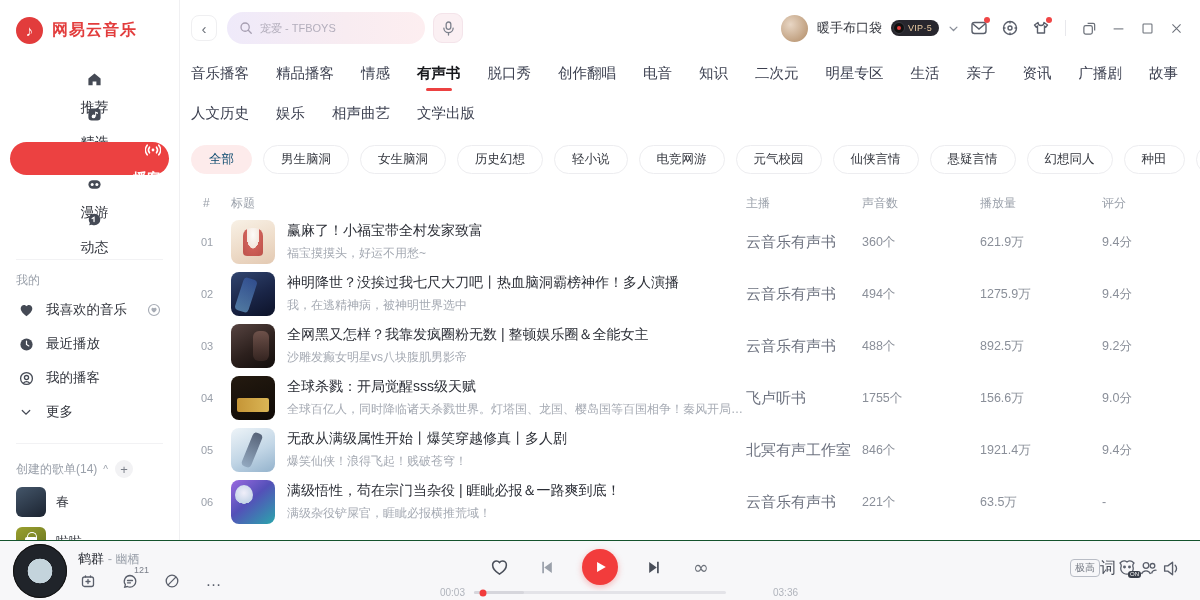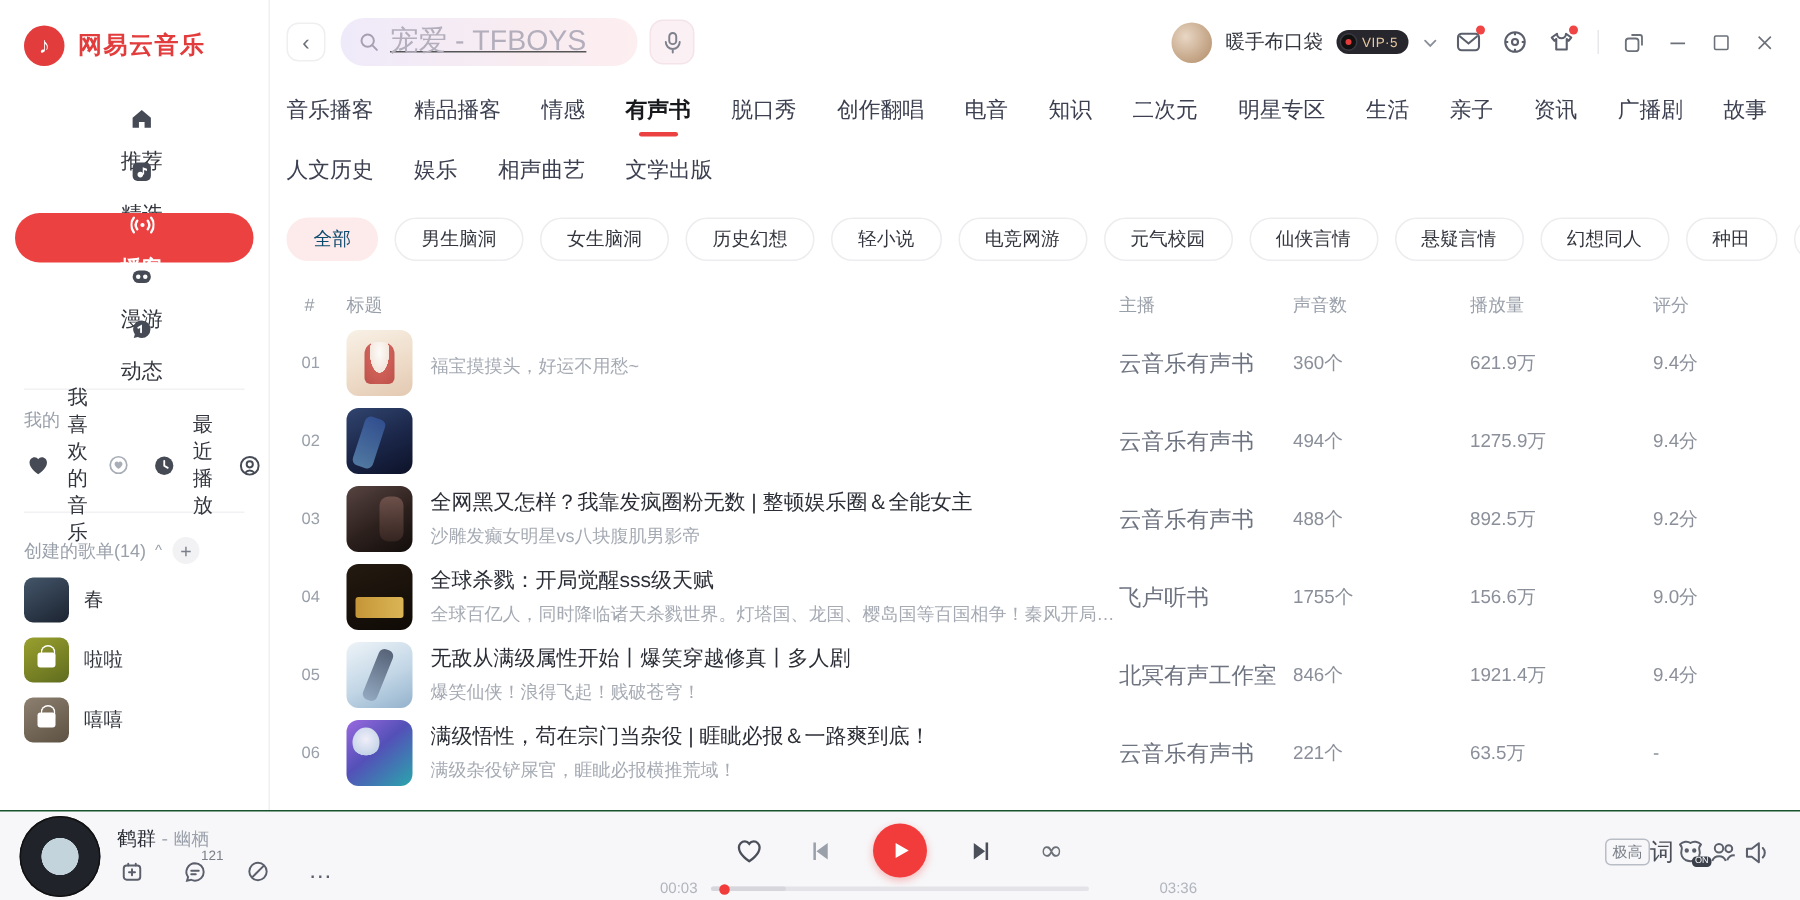--- a/index.html
+++ b/index.html
@@ -11,25 +11,25 @@
   .sidebar { position:absolute; left:0; top:0; width:180px; height:540px;
     border-right:1px solid #f0f0f2; background:#fff; padding:14px 0 0 0; }
   .logo-row { display:flex; align-items:center; gap:9px; padding:0 0 0 16px; height:32px; }
   .logo-badge { width:27px; height:27px; border-radius:50%; background:#e23c3c; color:#fff;
     display:flex; align-items:center; justify-content:center; font-size:15px; font-weight:bold; }
   .logo-text { color:#e23c3c; font-size:16px; font-weight:bold; letter-spacing:1px; }
   .nav { margin-top:26px; padding:0 10px; display:flex; flex-direction:column; gap:2px; }
   .nav-item { display:flex; align-items:center; gap:12px; height:33px; border-radius:17px;
     padding:0 8px 0 18px; font-size:14px; color:#33363e; cursor:pointer;flex-direction:column; }
   .nav-item .ic { width:16px; height:16px; color:#454a55; display:flex; align-items:center; justify-content:center; }
-  .nav-item.active { background:#ec4141; color:#fff; font-weight:bold; }
+  .nav-item.active { background:#ec4141; color:#fff; font-weight:bold;align-items:flex-end; }
   .nav-item.active .ic { color:#fff; }
   .side-divider { height:1px; background:#f2f2f4; margin:14px 16px 12px 16px; }
   .side-sec { padding:0 16px; font-size:12px; color:#9aa0aa; margin:6px 0 4px; }
-  .my-list { padding:0 10px; display:flex; flex-direction:row; }
+  .my-list { padding:0 10px; display:flex; flex-direction:column; }
   .my-item { display:flex; align-items:center; gap:12px; height:34px; padding:0 8px; font-size:13.5px; color:#33363e; cursor:pointer; }
   .my-item .ic { width:16px; height:16px; color:#454a55; display:flex; align-items:center; justify-content:center; }
   .my-item .trail { margin-left:auto; color:#a8adb6; }
   .pl-head { display:flex; align-items:center; padding:0 16px; margin-top:6px; font-size:12px; color:#9aa0aa; height:26px; }
   .pl-head .caret { margin-left:6px; font-size:10px; }
   .pl-head .plus { margin-left:auto; width:18px; height:18px; border-radius:50%; background:#f2f2f4;
     color:#7a7f89; display:flex; align-items:center; justify-content:center; font-size:13px; cursor:pointer; margin-right:30px;}
   .pl-item { display:flex; align-items:center; gap:10px; height:40px; padding:0 16px; font-size:13px; color:#33363e; cursor:pointer; }
   .pl-cover { width:30px; height:30px; border-radius:6px; position:relative; flex:none; }
   .pl-cover.c-spring { background:linear-gradient(150deg,#44566a,#1b2330); }
@@ -41,21 +41,21 @@
     border:1.5px solid #fff; border-bottom:none; border-radius:5px 5px 0 0; }
 
   
   .content { position:absolute; left:181px; top:0; width:1019px; height:540px; background:#fff; }
   .topbar { display:flex; align-items:center; height:56px; padding:0 14px 0 10px; }
   .back-btn { width:26px; height:26px; border:1px solid #efeff1; border-radius:8px; background:#fff;
     color:#6b7079; display:flex; align-items:center; justify-content:center; font-size:15px; cursor:pointer; }
   .search-pill { margin-left:10px; width:198px; height:32px; border-radius:16px;
     background:linear-gradient(90deg,#efeafA 0%,#f8ecf1 60%,#fdeef0 100%);
     display:flex; align-items:center; padding:0 12px; gap:7px; }
-  .search-pill input { border:none; outline:none; background:transparent; font-size:19px; width:140px; color:#555;text-decoration:underline; }
+  .search-pill input { border:none; outline:none; background:transparent; font-size:11px; width:140px; color:#555; }
   .search-pill input::placeholder { color:#b3aebc; }
   .mic-btn { margin-left:8px; width:30px; height:30px; border-radius:9px; background:#fbf0f3;
     border:1px solid #f4e4ea; color:#7c818c; display:flex; align-items:center; justify-content:center; cursor:pointer; }
   .top-right { margin-left:auto; display:flex; align-items:center; gap:9px; }
   .avatar { width:27px; height:27px; border-radius:50%;
     background:radial-gradient(circle at 35% 35%,#e8d6c4,#b08a64); cursor:pointer; }
   .uname { font-size:13px; color:#33363e; cursor:pointer; }
   .vip-pill { display:flex; align-items:center; gap:3px; background:#27262d; border-radius:9px;
     height:16px; padding:0 7px 0 2px; cursor:pointer; }
   .vip-dot { width:12px; height:12px; border-radius:50%; background:#111; border:1px solid #3a3a42; position:relative; }
@@ -393,33 +393,38 @@
         <span>声音数</span>
         <span>播放量</span>
         <span>评分</span>
       </div>
 
       <div class="trow">
         <span class="t-idx">01</span>
         <span class="t-main">
             <span class="cover c1"></span>
           <span class="t-text">
+              <div class="t-title">赢麻了！小福宝带全村发家致富</div>
           <div class="t-sub">福宝摸摸头，好运不用愁~</div>
             </span>
           </span>
         <span class="t-host">云音乐有声书</span>
         <span class="t-num">360个</span>
         <span class="t-num">621.9万</span>
         <span class="t-num">9.4分</span>
       </div>
 
       <div class="trow">
         <span class="t-idx">02</span>
         <span class="t-main">
             <span class="cover c2"></span>
+          <span class="t-text">
+              <div class="t-title">神明降世？没挨过我七尺大刀吧丨热血脑洞霸榜神作！多人演播</div>
+          <div class="t-sub">我，在逃精神病，被神明世界选中</div>
+            </span>
           </span>
         <span class="t-host">云音乐有声书</span>
         <span class="t-num">494个</span>
         <span class="t-num">1275.9万</span>
         <span class="t-num">9.4分</span>
       </div>
 
       <div class="trow">
         <span class="t-idx">03</span>
         <span class="t-main">

